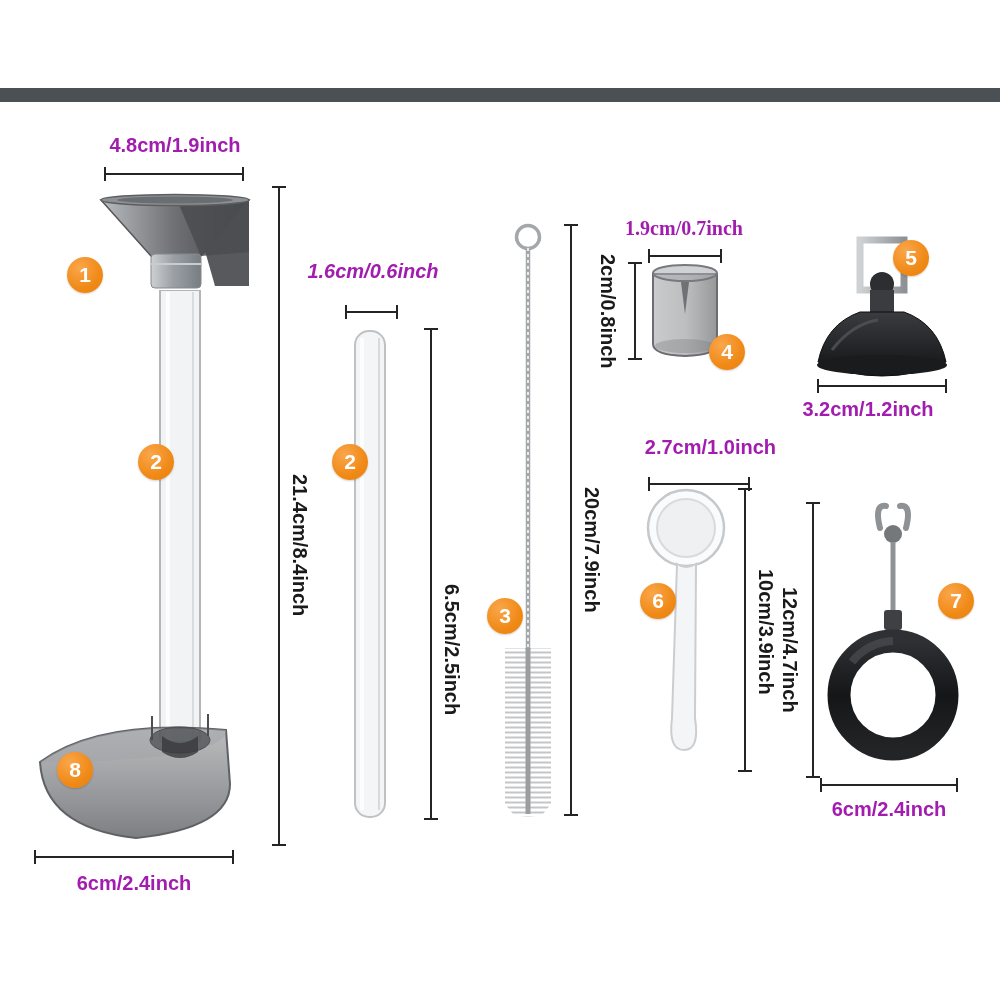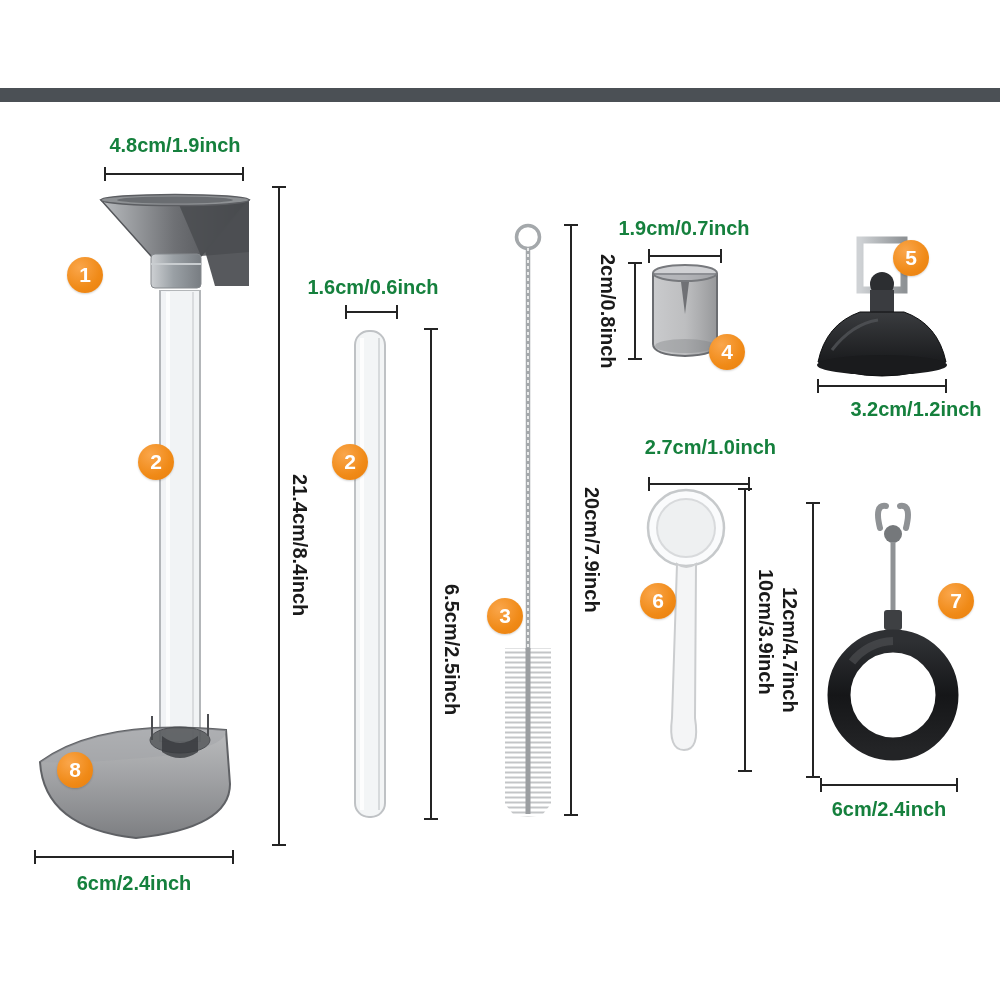--- a/index.html
+++ b/index.html
@@ -5,21 +5,21 @@
   * { margin:0; padding:0; box-sizing:border-box; }
   body { font-family:"Liberation Sans", sans-serif; background:#ffffff; }
   .canvas { position:relative; width:1000px; height:1000px; background:#ffffff; overflow:hidden; }
   .topbar { position:absolute; left:0; top:88px; width:1000px; height:14px; background:#4b5055; }
 
   .badge { position:absolute; width:36px; height:36px; border-radius:50%;
     background:radial-gradient(circle at 35% 30%, #faa64b 0%, #f08a17 60%, #e87f0e 100%);
     color:#fff; font-size:21px; font-weight:bold; display:flex; align-items:center; justify-content:center;
     box-shadow:0 1px 2px rgba(0,0,0,0.18); }
 
-  .dtext { position:absolute; font-size:20px; font-weight:bold; color:#15803d; text-align:center; white-space:nowrap; }
+  .dtext { position:absolute; font-size:20px; font-weight:bold; color:#a21caf; text-align:center; white-space:nowrap; }
   .dtext-v { position:absolute; font-size:20px; font-weight:bold; color:#1a1a1a; white-space:nowrap;
     writing-mode:vertical-rl; width:26px; display:flex; align-items:center; justify-content:center; }
 
   .hbr { position:absolute; height:14px; border-left:2px solid #242424; border-right:2px solid #242424;
     background:linear-gradient(#242424,#242424) center / 100% 2px no-repeat; }
   .vbr { position:absolute; width:14px; border-top:2px solid #242424; border-bottom:2px solid #242424;
     background:linear-gradient(#242424,#242424) center / 2px 100% no-repeat; }
 
   .gfx { position:absolute; }
 </style>
@@ -161,37 +161,37 @@
 
   <div class="dtext" style="left:85px; top:134px; width:180px;">4.8cm/1.9inch</div>
   <div class="hbr" style="left:104px; top:167px; width:140px;"></div>
 
   <div class="vbr" style="left:272px; top:186px; height:660px;"></div>
   <div class="dtext-v" style="left:286px; top:430px; height:230px;">21.4cm/8.4inch</div>
 
   <div class="hbr" style="left:34px; top:850px; width:200px;"></div>
   <div class="dtext" style="left:34px; top:872px; width:200px;">6cm/2.4inch</div>
 
-  <div class="dtext" style="left:283px; top:276px; width:180px;">1.6cm/0.6inch</div>
+  <div class="dtext" style="left:283px; top:260px; width:180px;font-style:italic;">1.6cm/0.6inch</div>
   <div class="hbr" style="left:345px; top:305px; width:53px;"></div>
 
   <div class="vbr" style="left:424px; top:328px; height:492px;"></div>
   <div class="dtext-v" style="left:438px; top:560px; height:180px;">6.5cm/2.5inch</div>
 
   <div class="vbr" style="left:564px; top:224px; height:592px;"></div>
   <div class="dtext-v" style="left:578px; top:455px; height:190px;">20cm/7.9inch</div>
 
-  <div class="dtext" style="left:608px; top:217px; width:152px;">1.9cm/0.7inch</div>
+  <div class="dtext" style="left:608px; top:217px; width:152px;font-family:Liberation Serif, serif;">1.9cm/0.7inch</div>
   <div class="hbr" style="left:648px; top:249px; width:74px;"></div>
 
   <div class="vbr" style="left:628px; top:262px; height:98px;"></div>
   <div class="dtext-v" style="left:594px; top:250px; height:122px;">2cm/0.8inch</div>
 
   <div class="hbr" style="left:817px; top:379px; width:130px;"></div>
-  <div class="dtext" style="left:836px; top:398px; width:160px;">3.2cm/1.2inch</div>
+  <div class="dtext" style="left:788px; top:398px; width:160px;">3.2cm/1.2inch</div>
 
   <div class="dtext" style="left:624px; top:436px; width:152px;text-align:right;">2.7cm/1.0inch</div>
   <div class="hbr" style="left:648px; top:477px; width:102px;"></div>
 
   <div class="vbr" style="left:738px; top:488px; height:284px;"></div>
   <div class="dtext-v" style="left:752px; top:552px; height:160px;">10cm/3.9inch</div>
 
   <div class="vbr" style="left:806px; top:502px; height:276px;"></div>
   <div class="dtext-v" style="left:776px; top:560px; height:180px;">12cm/4.7inch</div>
 

